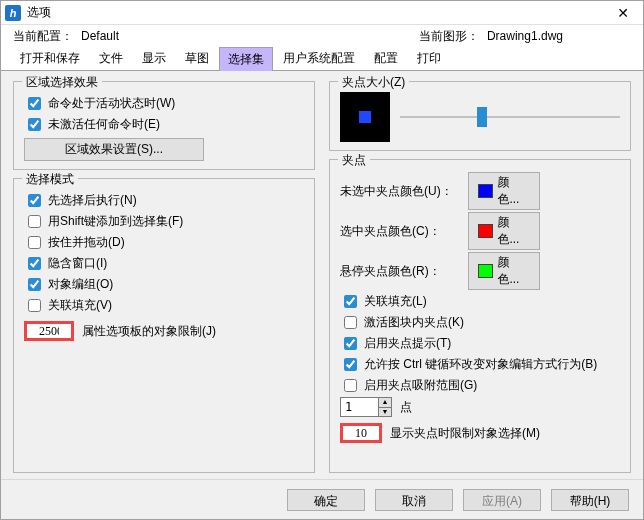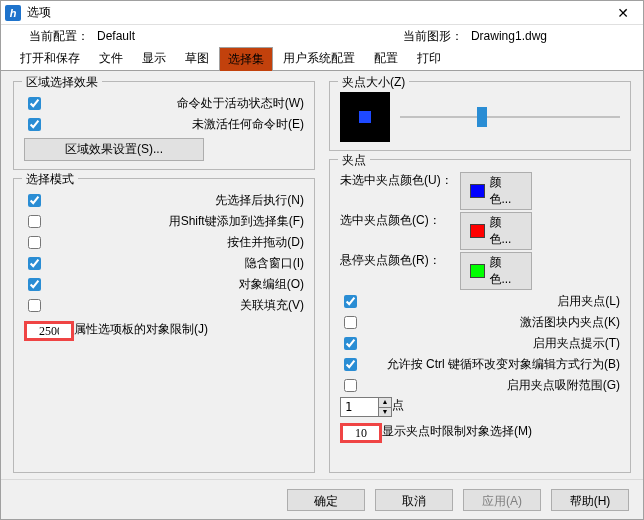--- a/index.html
+++ b/index.html
@@ -2,43 +2,43 @@
 <html><head>
 <meta charset="utf-8">
 <style>
 * { box-sizing: border-box; font-family: "Microsoft YaHei", SimSun, Tahoma, sans-serif; font-size: 12px; }
 body { margin: 0; background: #f0f0f0; width: 644px; height: 520px; overflow: hidden; }
 .dialog { background: #ffffff; width: 644px; height: 520px; border: 1px solid #a0a0a0; display: flex; flex-direction: column; }
 .titlebar { height: 24px; background: #ffffff; display: flex; align-items: center; padding: 0 4px; border-bottom: 1px solid #e0e0e0; }
 .titlebar .icon { width: 16px; height: 16px; background: #1e73cc; border-radius: 2px; display: flex; align-items: center; justify-content: center; margin-right: 6px; color:#fff; font-style: italic; font-weight: bold; font-size: 11px; }
 .titlebar .title { flex: 1; }
 .titlebar .close { width: 32px; height: 22px; display:flex; align-items:center; justify-content:center; font-size:14px; cursor:pointer; }
-.inforow { height: 22px; background: #fff; display: flex; align-items: center; padding: 0 28px; gap: 8px; }
+.inforow { height: 22px; background: #fff; display: flex; align-items: center; padding: 0 12px; gap: 8px; }
 .inforow .lbl{ }
 .inforow .val{ font-family: Liberation Sans, sans-serif; }
 .spacer{flex:1}
 .tabsbar { height: 24px; display:flex; align-items:flex-end; padding: 0 10px; border-bottom:1px solid #a0a0a0; background:#fff;}
 .tab { padding: 3px 8px; border:1px solid transparent; border-bottom:none; cursor:pointer; margin-right:1px; }
-.tab.active { background:#c2410c; border-color:#a0a0a0; position:relative; top:1px; }
+.tab.active { background:#c4b5fd; border-color:#a0a0a0; position:relative; top:1px; }
 .content { flex:1; padding: 10px 12px 6px 12px; background:#f0f0f0; display:flex; gap:14px; }
 .col { flex:1; display:flex; flex-direction:column; gap:8px; }
 .groupbox { border:1px solid #b8b8b8; position:relative; padding:10px 10px 8px 10px; }
 .groupbox .legend { position:absolute; top:-8px; left:8px; background:#f0f0f0; padding:0 4px; }
 .sliderrow { display:flex; align-items:center; gap:10px; }
 .preview-black { width:50px; height:50px; background:#000; display:flex; align-items:center; justify-content:center; }
 .slider-track { flex:1; height:20px; position:relative; display:flex; align-items:center; }
 .slider-track .line { height:2px; background:#c2c2c2; width:100%; }
 .slider-track .thumb { position:absolute; width:10px; height:20px; background:#2a8dd4; top:0; }
 .pick-square { width:14px; height:14px; border:1px solid #fff; }
 .grip-square { width:12px; height:12px; background:#1e49ff; }
-.chk { display:flex; align-items:center; gap:4px; margin:2px 0;justify-content:space-between; }
+.chk { display:flex; align-items:center; gap:4px; margin:2px 0; }
 .chk input { width:13px; height:13px; accent-color:#2a8dd4; }
 .btn { background:#e1e1e1; border:1px solid #adadad; padding:2px 8px; min-width:60px; text-align:center; cursor:pointer; }
 .btn-wide { width:180px; text-align:center; }
-.row { display:flex; margin:2px 0; }
+.row { display:flex; align-items:center; gap:8px; margin:2px 0; }
 .swatch { width:16px; height:14px; border:1px solid #404040; display:inline-block; }
 .swatch.blue{ background:#0000ff; }
 .swatch.red{ background:#ff0000; }
 .swatch.green{ background:#00ff00; }
 .colorbtn { display:flex; align-items:center; gap:4px; background:#e1e1e1; border:1px solid #adadad; padding:1px 9px; cursor:pointer; width:72px; }
 .numinput { width:50px; height:20px; border:3px solid #ef4444; padding:1px 12px; background:#fff; font-family: Liberation Serif, serif; }
 .spinner { display:flex; align-items:center; }
 .spinner input{ width:38px; height:20px; border:1px solid #7a7a7a; border-right:none; padding:1px 4px; background:#fff; font-family: Consolas, monospace;}
 .spinner .spins{ display:flex; flex-direction:column; }
 .spinner .spins div{ width:14px; height:10px; border:1px solid #7a7a7a; background:#e1e1e1; font-size:7px; line-height:8px; text-align:center; cursor:pointer; }
@@ -165,21 +165,21 @@
         <div class="row">
           <span style="width:120px">悬停夹点颜色(R)：</span>
           <div class="colorbtn">
               <span class="swatch green"></span>
               <span>颜色...</span>
             </div>
         </div>
 
         <label class="chk">
             <input type="checkbox" checked="" style="">
-            <span>启用夹点(L)</span>
+            <span>关联填充(L)</span>
           </label>
         <label class="chk">
             <input type="checkbox" style="">
             <span>激活图块内夹点(K)</span>
           </label>
         <label class="chk">
             <input type="checkbox" checked="" style="">
             <span>启用夹点提示(T)</span>
           </label>
         <label class="chk">

